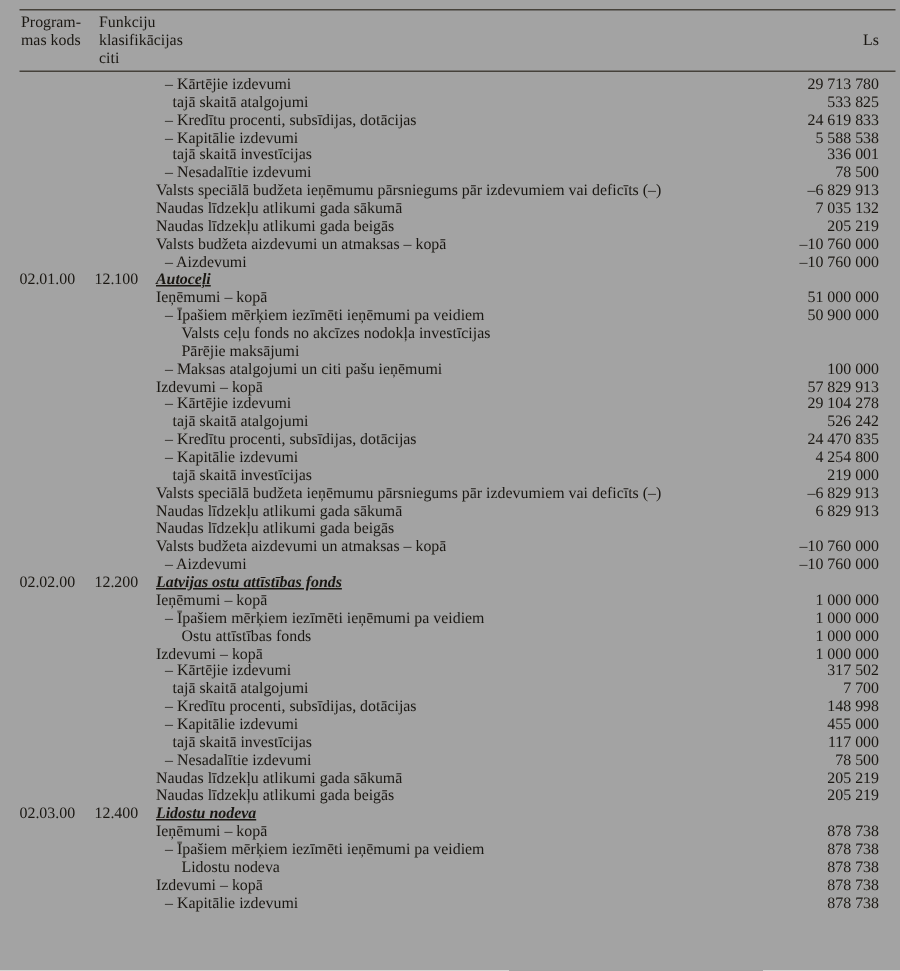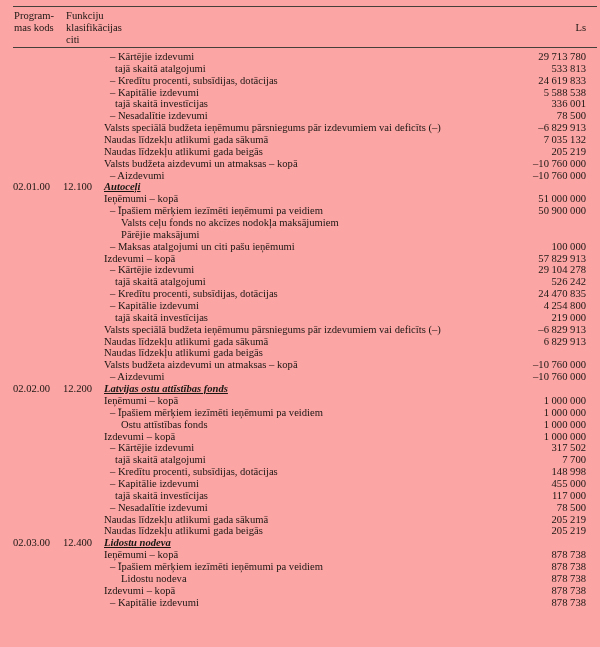--- a/index.html
+++ b/index.html
@@ -4,21 +4,21 @@
 <style>
   html, body {
     margin: 0;
     padding: 0;
     background: #fcfbf7;
   }
   .page {
     position: relative;
     width: 600px;
     height: 647px;
-    background: #fca5a5;
+    background: #a3a3a3;
     color: #1a1712;
     font-family: "Liberation Serif", "DejaVu Serif", serif;
     font-size: 10.6px;
     overflow: hidden;
   }
   .rule {
     position: absolute;
     left: 13px;
     right: 3px;
     height: 1px;
@@ -92,21 +92,21 @@
       <div class="row">
     <span class="cell code"></span>
     <span class="cell fcode"></span>
     <span class="cell label i1">– Kārtējie izdevumi</span>
     <span class="cell amount">29 713 780</span>
   </div>
       <div class="row">
     <span class="cell code"></span>
     <span class="cell fcode"></span>
     <span class="cell label i2">tajā skaitā atalgojumi</span>
-    <span class="cell amount">533 813</span>
+    <span class="cell amount">533 825</span>
   </div>
       <div class="row">
     <span class="cell code"></span>
     <span class="cell fcode"></span>
     <span class="cell label i1">– Kredītu procenti, subsīdijas, dotācijas</span>
     <span class="cell amount">24 619 833</span>
   </div>
       <div class="row">
     <span class="cell code"></span>
     <span class="cell fcode"></span>
@@ -169,21 +169,21 @@
   </div>
       <div class="row">
     <span class="cell code"></span>
     <span class="cell fcode"></span>
     <span class="cell label i1">– Īpašiem mērķiem iezīmēti ieņēmumi pa veidiem</span>
     <span class="cell amount">50 900 000</span>
   </div>
       <div class="row">
     <span class="cell code"></span>
     <span class="cell fcode"></span>
-    <span class="cell label i3">Valsts ceļu fonds no akcīzes nodokļa maksājumiem</span>
+    <span class="cell label i3">Valsts ceļu fonds no akcīzes nodokļa investīcijas</span>
     <span class="cell amount"></span>
   </div>
       <div class="row">
     <span class="cell code"></span>
     <span class="cell fcode"></span>
     <span class="cell label i3">Pārējie maksājumi</span>
     <span class="cell amount"></span>
   </div>
       <div class="row">
     <span class="cell code"></span>

